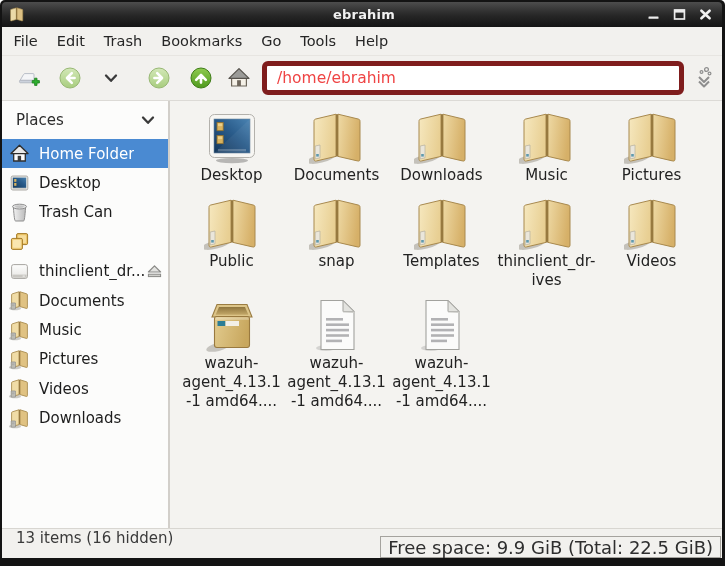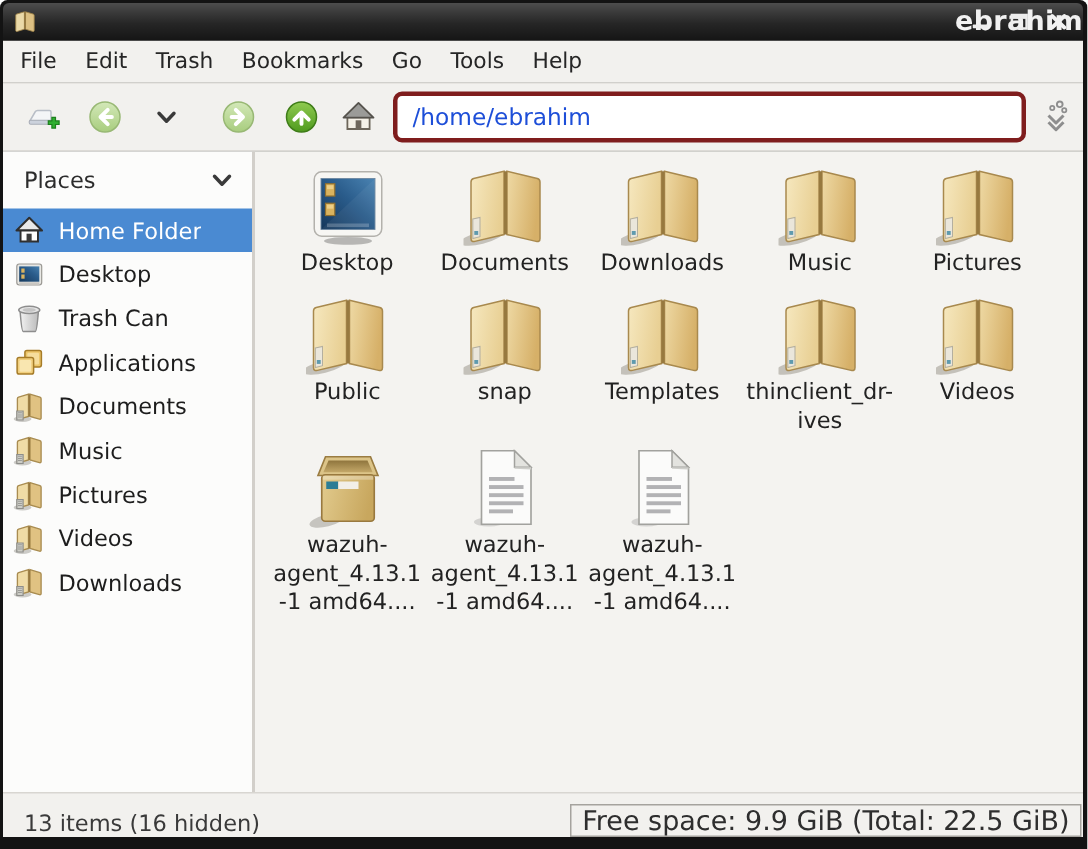--- a/index.html
+++ b/index.html
@@ -5,39 +5,39 @@
   html,body{margin:0;padding:0;}
   body{width:725px;height:566px;overflow:hidden;font-family:"DejaVu Sans","Liberation Sans",sans-serif;}
   *{box-sizing:border-box;}
   .frame{width:725px;height:566px;background:#131313;padding:2px 3px 8px 2px;display:flex;flex-direction:column;border-radius:5px 5px 0 0;}
 
   
   .titlebar{height:25px;flex:0 0 25px;position:relative;display:flex;align-items:center;
     background:linear-gradient(180deg,#4d4d4d 0%,#383838 28%,#262626 55%,#151515 100%);
     border-radius:4px 4px 0 0;}
   .titlebar .win-icon{margin-left:7px;width:16px;height:17px;display:flex;align-items:center;}
-  .titlebar .title{position:absolute;left:4px;right:0;text-align:right;color:#f1f1f1;font-size:18px;font-weight:bold;letter-spacing:.2px;}
+  .titlebar .title{position:absolute;left:4px;right:0;text-align:center;color:#f1f1f1;font-size:13px;font-weight:bold;letter-spacing:.2px;}
   .controls{margin-left:auto;display:flex;align-items:center;margin-right:4px;position:relative;}
   .ctrl-btn{width:26px;height:22px;display:flex;align-items:center;justify-content:center;}
 
   
   .menubar{height:28px;flex:0 0 28px;background:#f2f1ee;display:flex;align-items:center;padding-left:2px;}
   .menu-item{padding:0 9.5px;font-size:14.5px;color:#262626;line-height:28px;}
 
   
   .toolbar{height:46px;flex:0 0 46px;background:#f2f1ee;display:flex;align-items:center;border-top:1px solid #e7e5e1;border-bottom:1px solid #dcdad6;}
   .tool-btn{width:26px;height:26px;display:flex;align-items:center;justify-content:center;flex:0 0 auto;}
   .tb-newtab{margin-left:14px;}
   .tb-back{margin-left:15px;}
   .tb-history{margin-left:18px;width:20px;}
   .tb-forward{margin-left:25px;}
   .tb-up{margin-left:16px;}
   .tb-home{margin-left:12px;}
-  .pathbar{margin-left:10px;height:34px;flex:1 1 auto;background:#ffffff;border:3px solid #7f1d1d;border-radius:6px;
-    font-size:15.5px;color:#1d4ed8;padding:0 8px 0 10px;outline:none;font-family:inherit;}
+  .pathbar{margin-left:10px;height:34px;flex:1 1 auto;background:#ffffff;border:5px solid #7f1d1d;border-radius:6px;
+    font-size:15.5px;color:#ef4444;padding:0 8px 0 10px;outline:none;font-family:inherit;}
   .tb-busy{margin-left:7px;margin-right:5px;}
 
   
   .content{flex:1 1 auto;display:flex;min-height:0;}
   .sidebar{width:168px;flex:0 0 168px;background:#fcfcfb;border-right:2px solid #d2cfca;display:flex;flex-direction:column;}
   .side-header{height:38px;flex:0 0 38px;display:flex;align-items:center;padding:0 10px 0 14px;}
   .side-header .hdr-label{font-size:15px;color:#2c2c2c;}
   .side-header .hdr-chevron{margin-left:auto;display:flex;align-items:center;}
   .side-item{height:29.4px;flex:0 0 29.4px;display:flex;align-items:center;padding-left:7px;font-size:15px;color:#1d1d1d;}
   .side-item .s-icon{width:21px;height:21px;flex:0 0 21px;display:flex;align-items:center;justify-content:center;}
@@ -47,21 +47,21 @@
 
   .main-view{flex:1 1 auto;background:#f4f3f0;padding:8px 0 0 9px;overflow:hidden;}
   .icon-row{display:flex;}
   .icon-row.r1 .cell{height:86px;}
   .icon-row.r2 .cell{height:102px;}
   .cell{width:105px;flex:0 0 105px;display:flex;flex-direction:column;align-items:center;}
   .cell .c-icon{height:56px;flex:0 0 56px;display:flex;align-items:flex-end;justify-content:center;}
   .cell .c-label{margin-top:1px;font-size:15px;line-height:19px;color:#222222;text-align:center;white-space:pre-line;max-width:108px;}
 
   
-  .statusbar{height:30px;flex:0 0 30px;background:#f2f1ee;border-top:1px solid #d8d6d1;display:flex;align-items:flex-end;}
+  .statusbar{height:30px;flex:0 0 30px;background:#f2f1ee;border-top:1px solid #d8d6d1;display:flex;align-items:flex-start;}
   .status-left{margin-left:14px;font-size:15px;color:#3a3a3a;}
   .free-box{margin-left:auto;margin-right:1px;align-self:flex-end;height:22px;border:1px solid #a5a39e;display:flex;align-items:center;
     padding:0 7px;font-size:18px;color:#2e2e2e;background:#f2f1ee;}
 </style>
 </head>
 <body>
 
 <div class="frame">
 
   <div class="titlebar">
@@ -232,21 +232,42 @@
           </div>
           <div class="side-item">
             <span class="s-icon">
               <svg width="21" height="21" viewBox="0 0 21 21">
   <rect x="7.6" y="2.6" width="11" height="11" rx="1.4" fill="#ecc569" stroke="#a67c28" stroke-width="1"></rect>
   <rect x="9.2" y="4.2" width="7.8" height="7.8" rx="0.8" fill="#f6dd9c"></rect>
   <rect x="2.4" y="7.4" width="11" height="11" rx="1.4" fill="#f1cf7d" stroke="#a67c28" stroke-width="1"></rect>
   <rect x="4" y="9" width="7.8" height="7.8" rx="0.8" fill="#f9e6b0"></rect>
 </svg>
             </span>
-            <span class="s-label">Applications</span>
+          </div>
+          <div class="side-item">
+            <span class="s-icon">
+              <svg width="21" height="21" viewBox="0 0 21 21">
+  <defs>
+                  <linearGradient id="gdr" x1="0" y1="0" x2="0" y2="1">
+    <stop offset="0" stop-color="#fdfdfc"></stop>
+                    <stop offset="1" stop-color="#e7e6e3"></stop>
+                  </linearGradient>
+                </defs>
+  <rect x="2.6" y="3.6" width="15.8" height="13.8" rx="2" fill="url(#gdr)" stroke="#a7a5a0" stroke-width="1"></rect>
+  <rect x="3.4" y="13.6" width="14.2" height="3" fill="#c9c7c2"></rect>
+  <rect x="13.6" y="14.6" width="2.2" height="1" fill="#f2f2f0"></rect>
+</svg>
+            </span>
+            <span class="s-label">thinclient_dr...</span>
+            <span class="s-eject">
+              <svg width="17" height="15" viewBox="0 0 17 15">
+  <path d="M8.5 1.8 L14.6 8 L2.4 8 Z" fill="#e3e3e0" stroke="#8a8a87" stroke-width="1.2" stroke-linejoin="round"></path>
+  <rect x="2.4" y="10.2" width="12.2" height="2.4" fill="#cfcfcb" stroke="#8a8a87" stroke-width="1"></rect>
+</svg>
+            </span>
           </div>
           <div class="side-item">
             <span class="s-icon">
               <svg width="21" height="21" viewBox="0 0 21 21">
   <ellipse cx="6" cy="18.4" rx="6" ry="1.9" fill="rgba(80,75,65,0.28)"></ellipse>
   <path d="M10 1.8 L3.4 3.8 C2.8 4 2.6 4.3 2.6 4.9 L2.6 17.6 C2.6 18.4 3 18.6 3.7 18.4 L10 16.6 Z" fill="#f0dca6" stroke="#a98c50" stroke-width="0.9"></path>
   <path d="M11 1.8 L17.6 3.8 C18.2 4 18.4 4.3 18.4 4.9 L18.4 17.6 C18.4 18.4 18 18.6 17.3 18.4 L11 16.6 Z" fill="#e0c282" stroke="#a98c50" stroke-width="0.9"></path>
   <path d="M10 1.8 L11 1.8 L11 16.6 L10 16.6 Z" fill="#97793f"></path>
   <path d="M2.2 13 L6.4 13 L6.4 19 L2.2 19 Z" fill="#ccccc5" stroke="#8e8e8a" stroke-width="0.8"></path>
   <path d="M3 14.2 L5.6 14.2 M3 15.6 L5.6 15.6 M3 17 L5.6 17" stroke="#9b9b97" stroke-width="0.7"></path>

